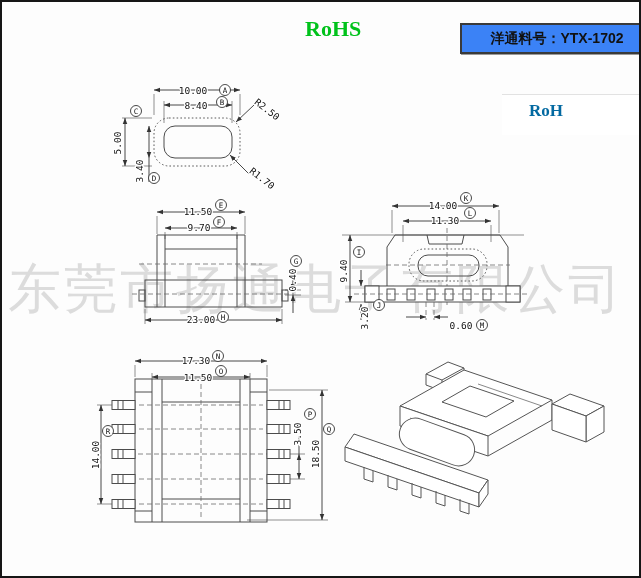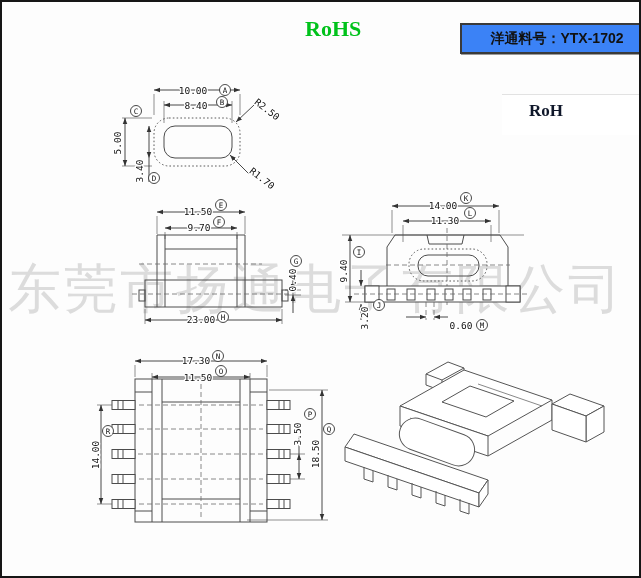--- a/index.html
+++ b/index.html
@@ -11,21 +11,21 @@
         font-family:"DejaVu Sans",sans-serif;user-select:none;}
   .rohs-main{position:absolute;left:303px;top:14px;z-index:3;
         font-family:"Liberation Serif",serif;font-weight:bold;font-size:22px;color:#00c21b;text-align:right;}
   .partbox{position:absolute;left:438px;top:21px;z-index:3;width:190px;height:27px;
         background:#3b82f6;border:2px solid #3a3a3a;box-shadow:1px 1px 0 #9a9a9a;
         display:flex;align-items:center;justify-content:center;
         font-weight:bold;font-size:14px;color:#111;margin-left:20px;}
   .rohs-patch{position:absolute;left:500px;top:92px;width:141px;height:40px;background:#fff;
         border-top:1px solid #e2e2e2;z-index:2;}
   .rohs-right{position:absolute;left:527px;top:99px;z-index:3;
-        font-family:"Liberation Serif",serif;font-weight:bold;font-size:17px;color:#0f172a;}
+        font-family:"Liberation Serif",serif;font-weight:bold;font-size:17px;color:#0369a1;}
   svg.draw{position:absolute;left:0;top:0;z-index:2;}
   .ol{stroke:#4c4c4c;fill:none;stroke-width:1;}
   .olf{stroke:#4c4c4c;fill:#fff;stroke-width:1;}
   .dot{stroke:#5a5a5a;fill:none;stroke-width:1;stroke-dasharray:1.6 2.2;}
   .dash{stroke:#6b6b6b;fill:none;stroke-width:.8;stroke-dasharray:5 3;}
   .ext{stroke:#5e5e5e;stroke-width:.7;fill:none;}
   .dl{stroke:#333;stroke-width:.9;fill:none;}
   .dt{font-family:"DejaVu Sans Mono",monospace;font-size:9.5px;fill:#111;
       paint-order:stroke;stroke:#fff;stroke-width:2.6px;stroke-linejoin:round;}
   .rf circle{fill:#fff;stroke:#333;stroke-width:.9;}

